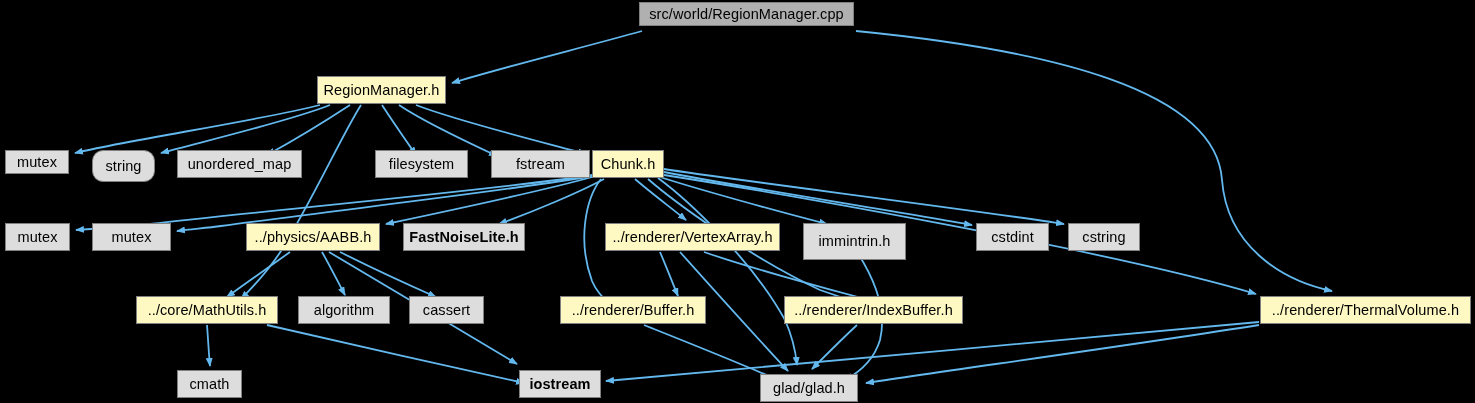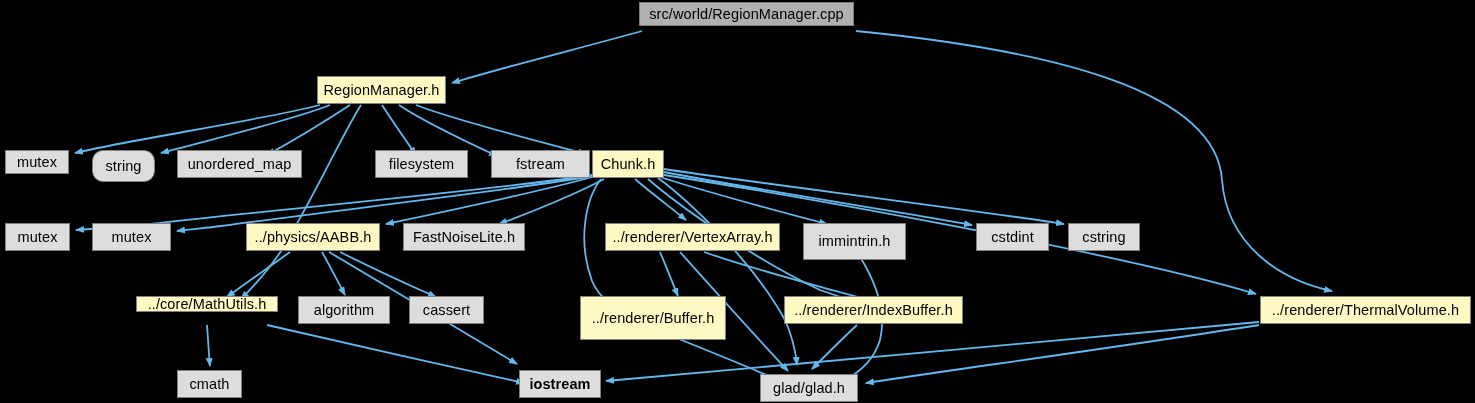--- a/index.html
+++ b/index.html
@@ -123,45 +123,45 @@
       </div>
       <div class="node kind-lib" title="vector" style="left: 5px; top: 223px; width: 65px; height: 28px;">
         <span>mutex</span>
       </div>
       <div class="node kind-lib" title="memory" style="left: 92px; top: 223px; width: 79px; height: 28px;">
         <span>mutex</span>
       </div>
       <div class="node kind-hdr" title="../physics/AABB.h" style="left: 246px; top: 223px; width: 134px; height: 28px;">
         <span>../physics/AABB.h</span>
       </div>
-      <div class="node kind-lib" title="FastNoiseLite.h" style="left: 403px; top: 223px; width: 122px; height: 28px;">
+      <div class="node kind-lib" title="FastNoiseLite.h" style="left: 403px; top: 223px; width: 122px; height: 28px; font-weight: bold;">
         <span>FastNoiseLite.h</span>
       </div>
       <div class="node kind-hdr" title="../renderer/VertexArray.h" style="left: 605px; top: 223px; width: 175px; height: 28px;">
         <span>../renderer/VertexArray.h</span>
       </div>
       <div class="node kind-lib" title="immintrin.h" style="left: 803px; top: 223px; width: 103px; height: 37px;">
         <span>immintrin.h</span>
       </div>
       <div class="node kind-lib" title="cstdint" style="left: 976px; top: 223px; width: 73px; height: 28px;">
         <span>cstdint</span>
       </div>
       <div class="node kind-lib" title="cstring" style="left: 1068px; top: 223px; width: 72px; height: 28px;">
         <span>cstring</span>
       </div>
-      <div class="node kind-hdr" title="../core/MathUtils.h" style="left: 136px; top: 296px; width: 142px; height: 16px;">
+      <div class="node kind-hdr" title="../core/MathUtils.h" style="left: 136px; top: 296px; width: 142px; height: 28px;">
         <span>../core/MathUtils.h</span>
       </div>
       <div class="node kind-lib" title="algorithm" style="left: 298px; top: 296px; width: 92px; height: 28px;">
         <span>algorithm</span>
       </div>
       <div class="node kind-lib" title="cassert" style="left: 409px; top: 296px; width: 75px; height: 28px;">
         <span>cassert</span>
       </div>
-      <div class="node kind-hdr" title="../renderer/Buffer.h" style="left: 580px; top: 296px; width: 146px; height: 44px;">
+      <div class="node kind-hdr" title="../renderer/Buffer.h" style="left: 560px; top: 296px; width: 146px; height: 28px;">
         <span>../renderer/Buffer.h</span>
       </div>
       <div class="node kind-hdr" title="../renderer/IndexBuffer.h" style="left: 784px; top: 296px; width: 179px; height: 28px;">
         <span>../renderer/IndexBuffer.h</span>
       </div>
       <div class="node kind-hdr" title="../renderer/ThermalVolume.h" style="left: 1260px; top: 296px; width: 211px; height: 28px;">
         <span>../renderer/ThermalVolume.h</span>
       </div>
       <div class="node kind-lib" title="cmath" style="left: 177px; top: 370px; width: 65px; height: 28px;">
         <span>cmath</span>

